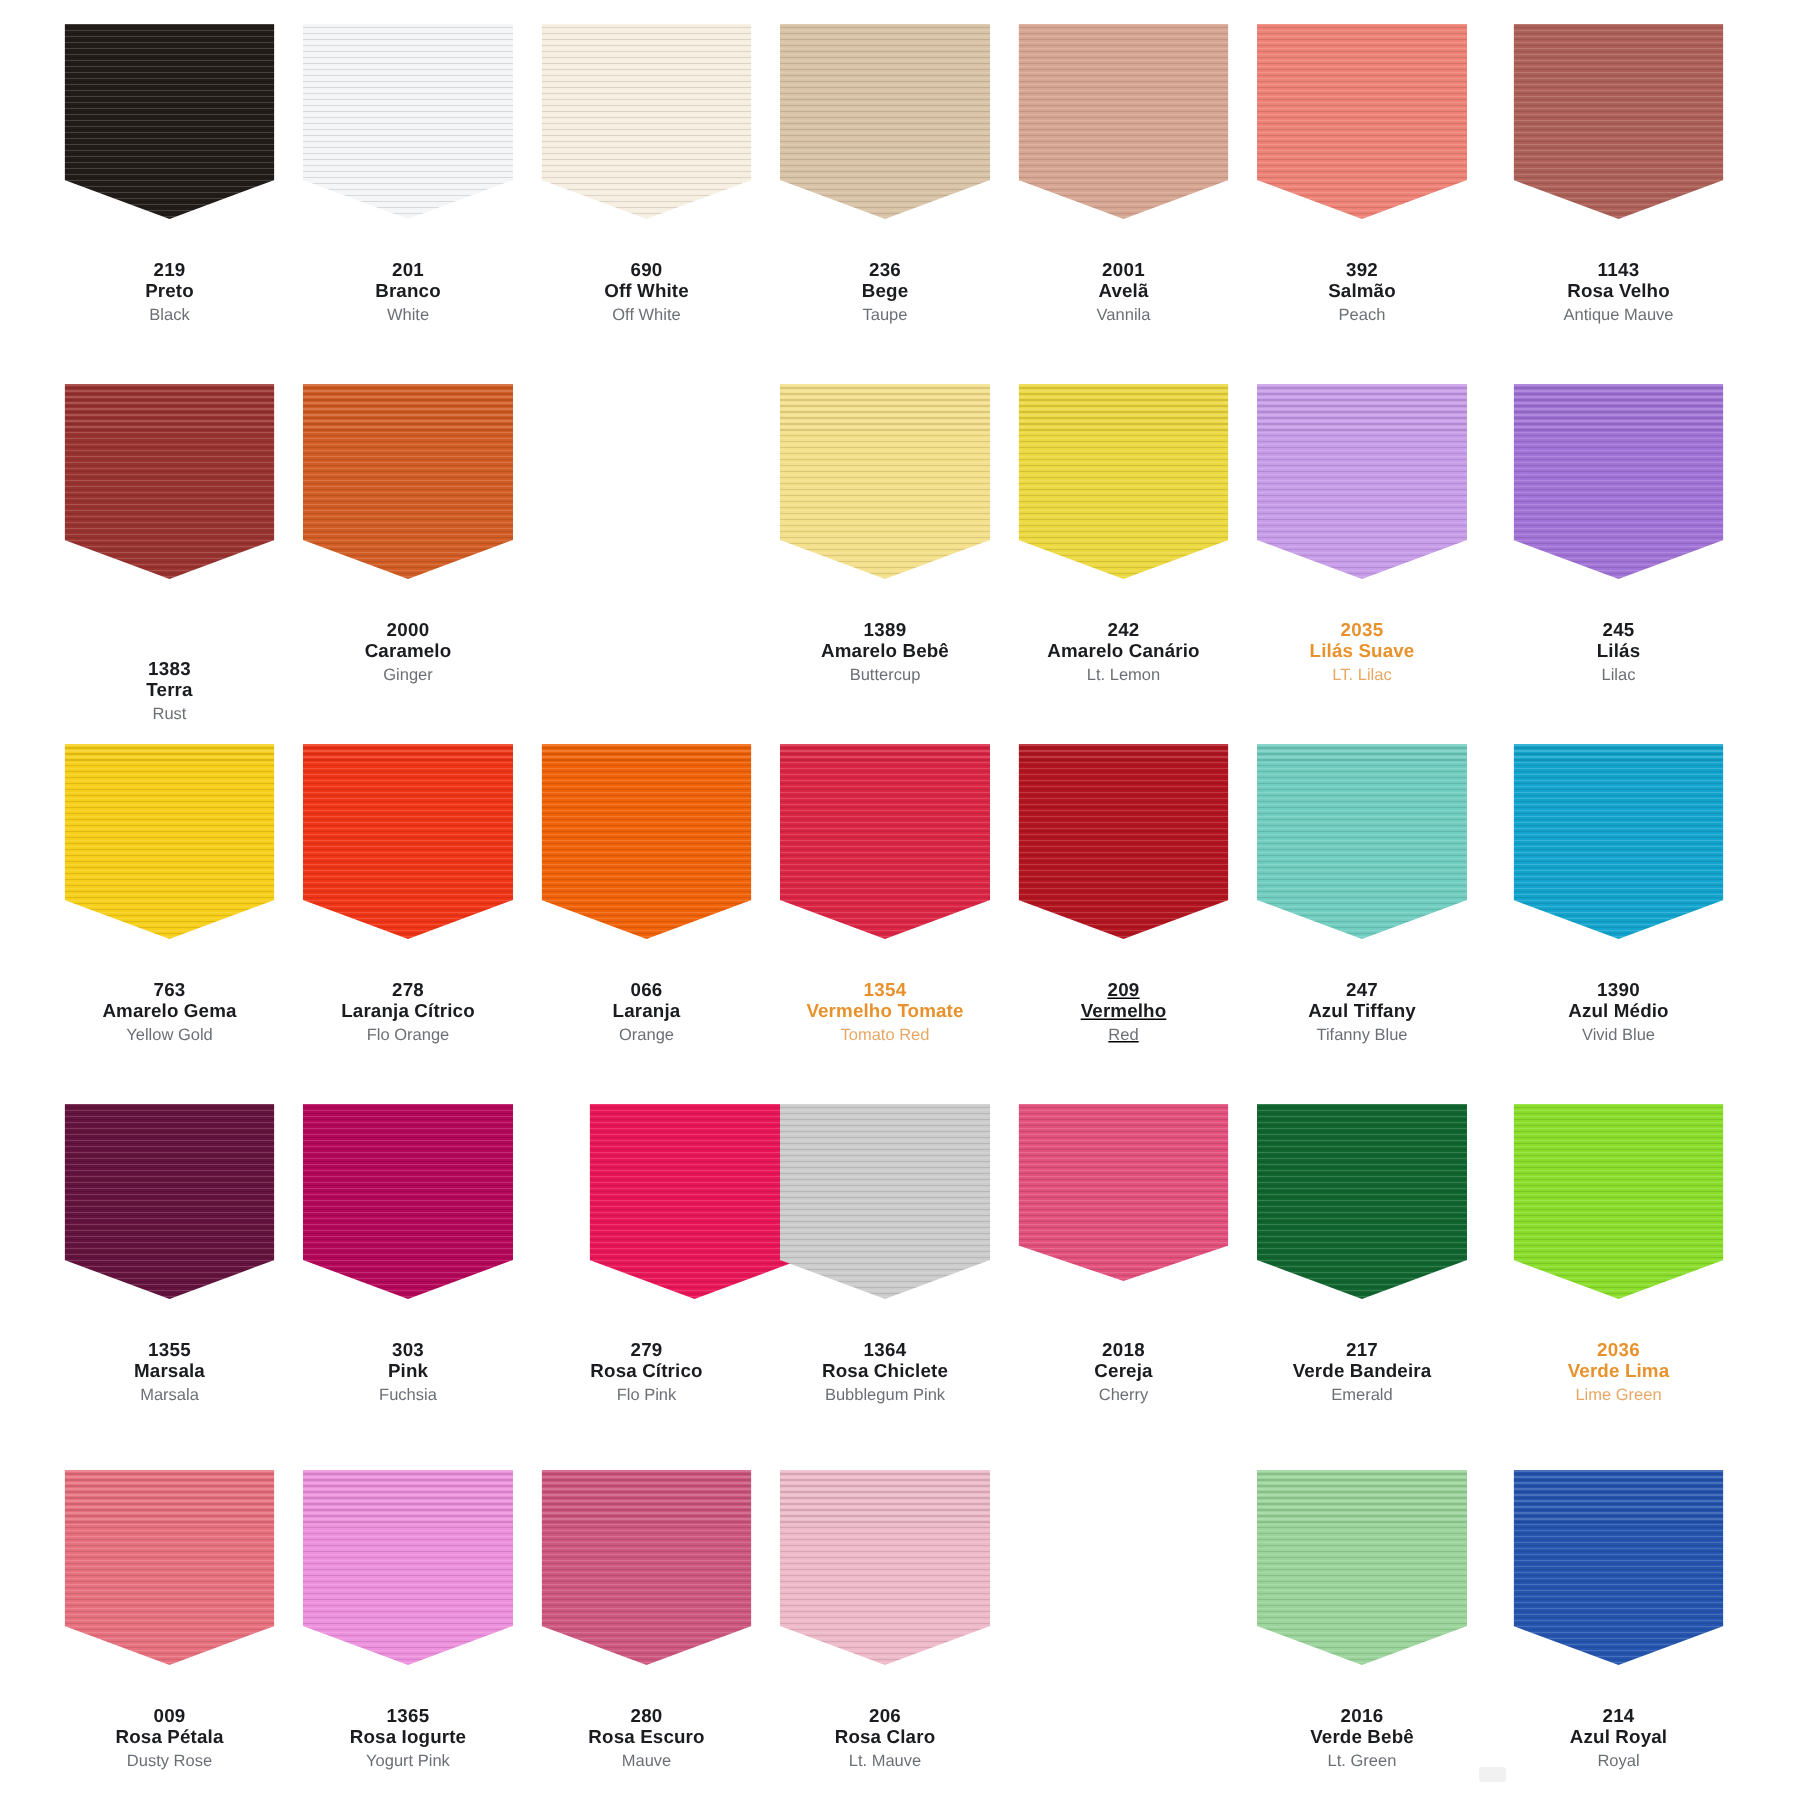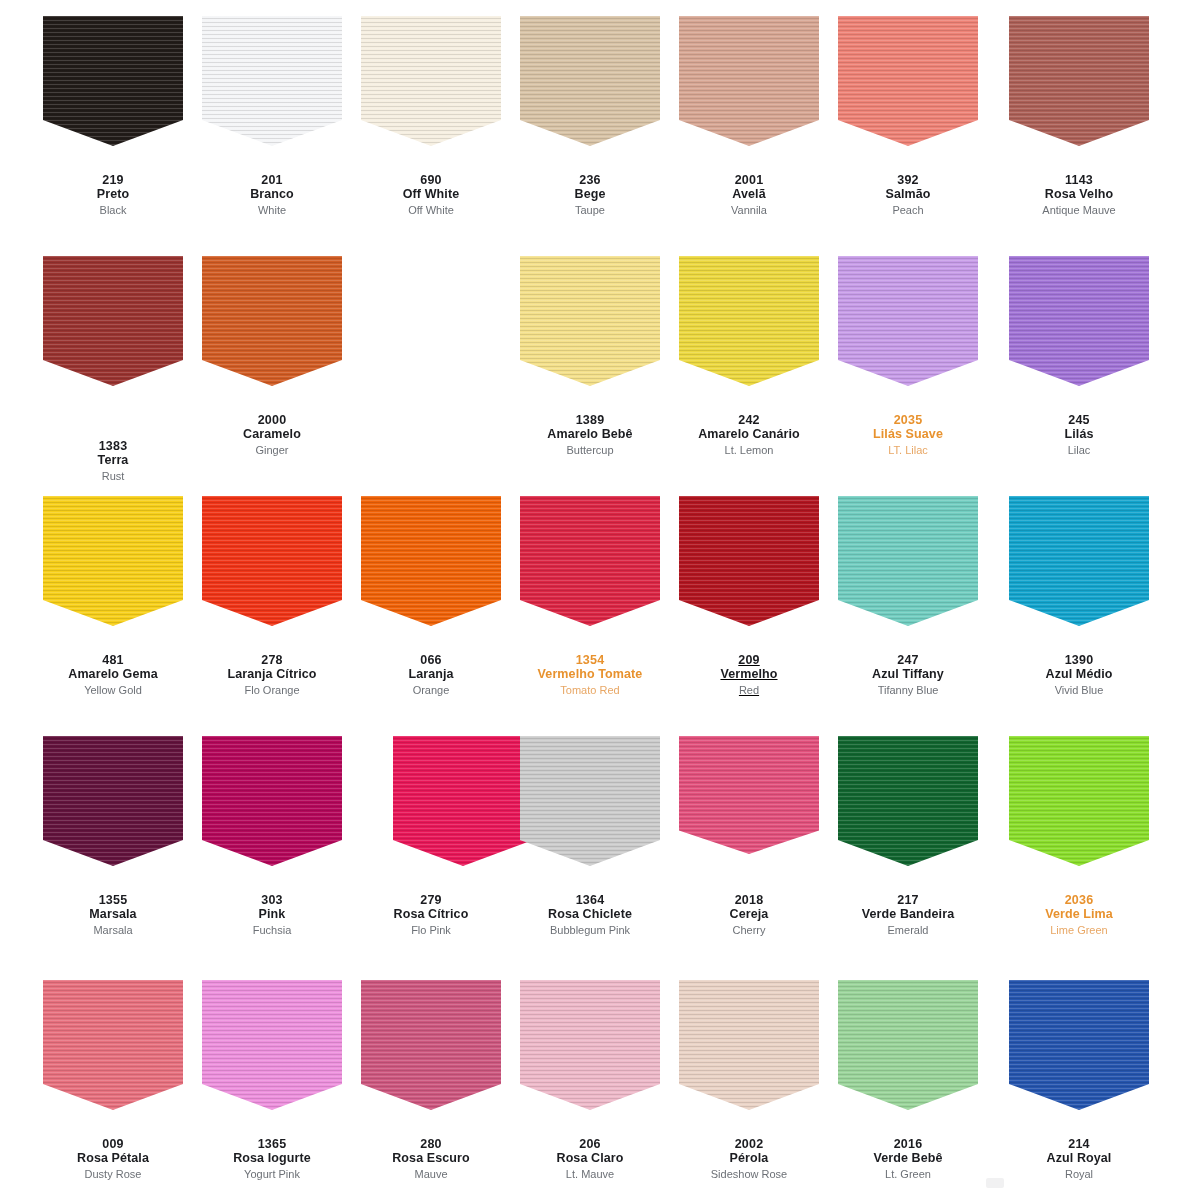--- a/index.html
+++ b/index.html
@@ -259,21 +259,21 @@
           <div class="chip-en">Lilac</div>
         </div>
       </div>
     </div>
     <div class="palette-row" style="position: absolute; left: 0px; top: 496px;">
       <div class="swatch-cell" style="left: 43px;">
         <div class="chip-wrap">
           <div class="chip" style="background-color: rgb(247, 207, 25);"></div>
         </div>
         <div class="chip-labels" style="top: 158px;">
-          <div class="chip-code">481</div>
+          <div class="chip-code">763</div>
           <div class="chip-name">Amarelo Gema</div>
           <div class="chip-en">Yellow Gold</div>
         </div>
       </div>
       <div class="swatch-cell" style="left: 202px;">
         <div class="chip-wrap">
           <div class="chip" style="background-color: rgb(240, 52, 22);"></div>
         </div>
         <div class="chip-labels" style="top: 158px;">
           <div class="chip-code">278</div>
@@ -438,30 +438,20 @@
       <div class="swatch-cell" style="left: 520px;">
         <div class="chip-wrap">
           <div class="chip" style="background-color: rgb(238, 185, 201);"></div>
         </div>
         <div class="chip-labels" style="top: 158px;">
           <div class="chip-code">206</div>
           <div class="chip-name">Rosa Claro</div>
           <div class="chip-en">Lt. Mauve</div>
         </div>
       </div>
-      <div class="swatch-cell" style="left: 679px;">
-        <div class="chip-wrap">
-          <div class="chip" style="background-color: rgb(234, 211, 198);"></div>
-        </div>
-        <div class="chip-labels" style="top: 158px;">
-          <div class="chip-code">2002</div>
-          <div class="chip-name">Pérola</div>
-          <div class="chip-en">Sideshow Rose</div>
-        </div>
-      </div>
       <div class="swatch-cell" style="left: 838px;">
         <div class="chip-wrap">
           <div class="chip" style="background-color: rgb(154, 212, 154);"></div>
         </div>
         <div class="chip-labels" style="top: 158px;">
           <div class="chip-code">2016</div>
           <div class="chip-name">Verde Bebê</div>
           <div class="chip-en">Lt. Green</div>
         </div>
       </div>

